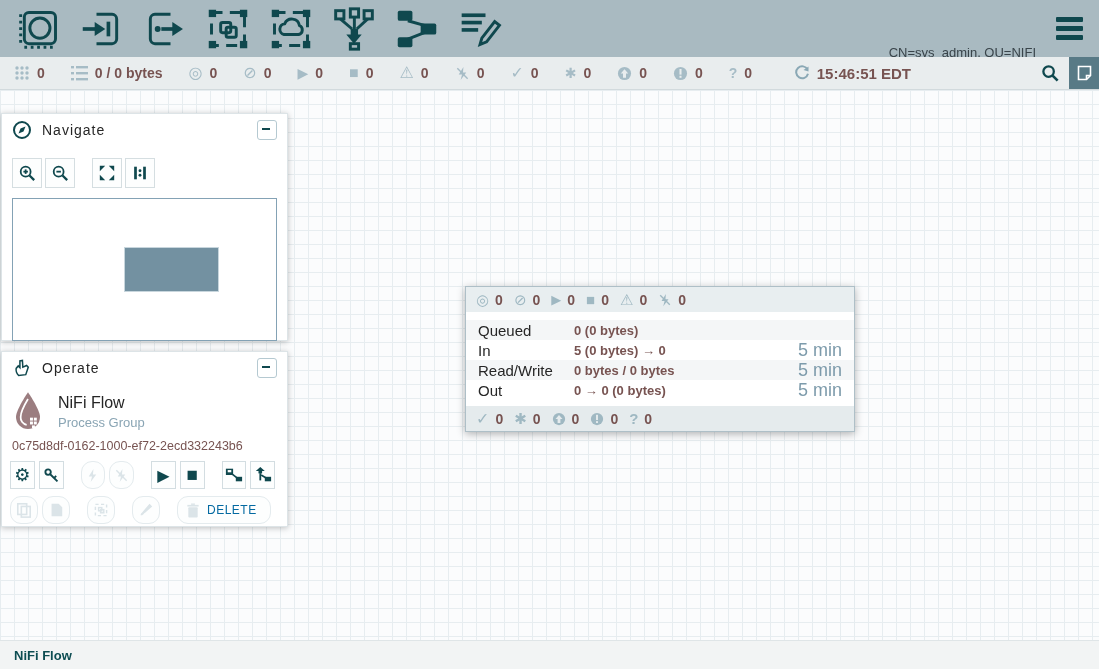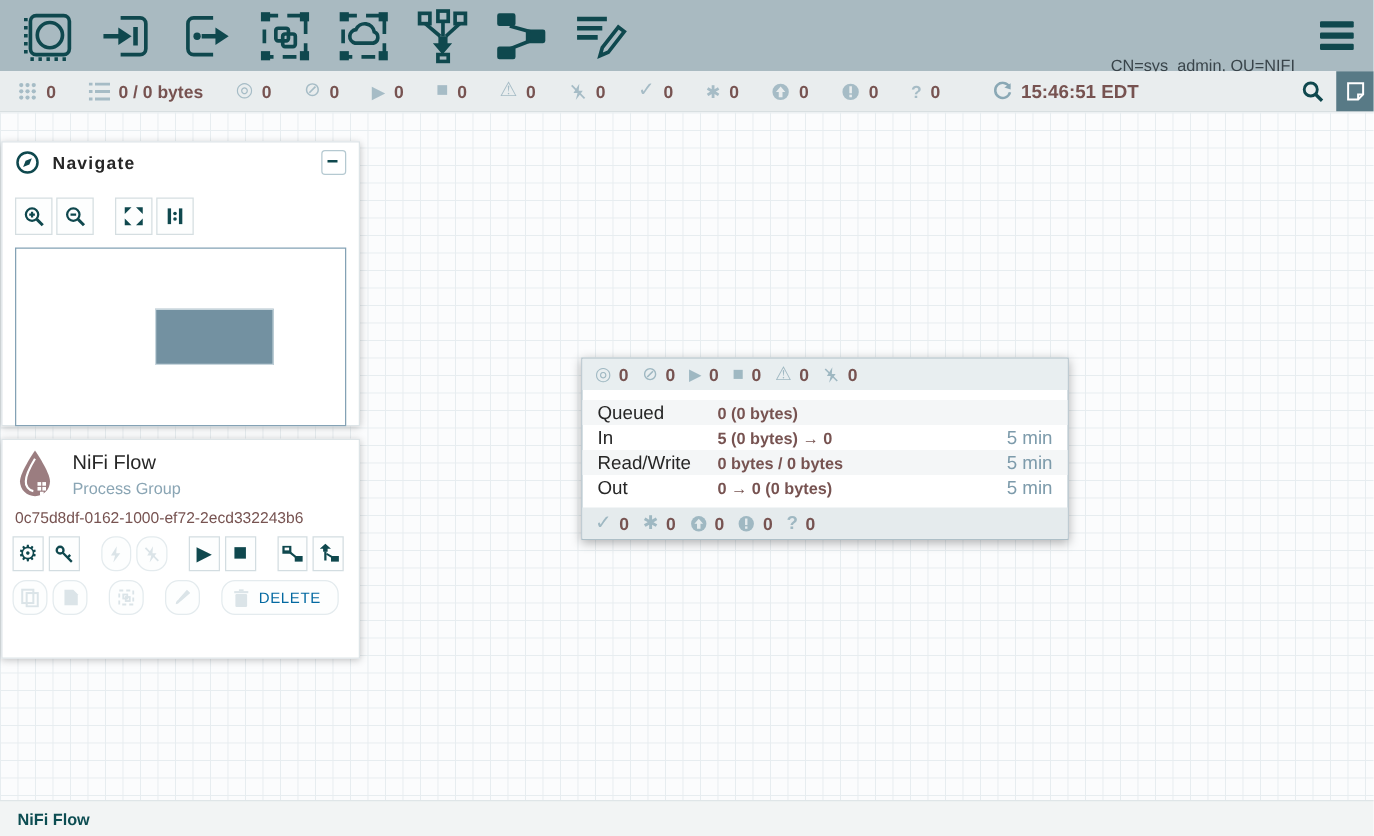--- a/index.html
+++ b/index.html
@@ -35,21 +35,21 @@
   .bulletin-btn{width:30px;background:#587a86;display:flex;align-items:center;justify-content:center;cursor:pointer;}
 
   
   .canvas{flex:1;position:relative;background-color:#fbfcfd;
     background-image:linear-gradient(#e7edf0 1px,transparent 1px),linear-gradient(90deg,#e7edf0 1px,transparent 1px);
     background-size:14px 14px;}
 
   
   .panel{position:absolute;left:1px;width:287px;background:#fff;border:1px solid #dde4e7;
          box-shadow:0 1px 6px rgba(0,0,0,.25);box-sizing:border-box;}
-  #navigate{top:23px;height:228px;font-weight:bold;}
+  #navigate{top:23px;height:228px;}
   #operate{top:261px;height:176px;}
   .panel-header{height:32px;display:flex;align-items:center;padding:0 10px;gap:10px;}
   .panel-title{font-size:14px;letter-spacing:1px;color:#262626;}
   .collapse-btn{margin-left:auto;width:18px;height:18px;border:1px solid #b5c9d1;border-radius:3px;
                 position:relative;cursor:pointer;background:#fff;}
   .collapse-btn::after{content:"";position:absolute;left:4px;top:7px;width:8px;height:2px;background:#0f484e;}
 
   .nav-tools{display:flex;padding:12px 10px 6px;}
   .tool-btn{width:28px;height:28px;border:1px solid #d5dee1;background:#fdfefe;display:flex;align-items:center;
             justify-content:center;cursor:pointer;margin-right:3px;}
@@ -79,21 +79,21 @@
              padding:0 12px;font-size:15px;font-weight:bold;color:#2f373b;}
   .pg-status{height:25px;background:#e8eef0;display:flex;align-items:center;padding:0 10px;}
   .ic-pair{display:flex;align-items:center;gap:6px;margin-right:11px;}
   .ic-pair .gly{color:#9fb8c2;font-size:15px;line-height:1;}
   .ic-pair .cnt{color:#775351;font-weight:bold;font-size:14px;}
   .pg-body{padding-top:8px;}
   .pg-row{height:20px;display:flex;align-items:center;padding:0 12px;font-size:13px;}
   .pg-row.shade{background:#f4f6f7;}
   .pg-row .lbl{width:96px;color:#262626;font-size:15px;}
   .pg-row .val{color:#775351;font-weight:bold;}
-  .pg-row .time{margin-left:auto;color:#7d9bab;font-size:15px;}
+  .pg-row .time{margin-left:auto;color:#7d9bab;font-size:18px;}
   .pg-footer{margin-top:6px;height:25px;background:#e5ebed;display:flex;align-items:center;padding:0 10px;}
 
   
   .breadcrumbs{height:28px;background:#f2f4f4;border-top:1px solid #dfe5e7;display:flex;align-items:center;
                padding:0 14px;flex:none;}
   .crumb{font-size:13px;font-weight:bold;color:#0d4d52;cursor:pointer;}
 </style>
 </head>
 <body>
 
@@ -355,20 +355,27 @@
             </g>
           </svg>
         </span>
       </div>
       <div class="birdseye">
         <div class="brush"></div>
       </div>
     </div>
 
     <div class="panel" id="operate">
+      <div class="panel-header">
+        <svg width="20" height="20" viewBox="0 0 24 24">
+          <path d="M8 21 C5.5 18.5 4.5 15.5 5 12.5 L7.5 9.5 L9.5 11.5 L9.5 3.5 L12.5 3 L13 11 L17.5 9 L19.5 11 L16.5 20 Z" fill="none" stroke="#0f484e" stroke-width="1.8"></path>
+        </svg>
+        <span class="panel-title">Operate</span>
+        <span class="collapse-btn"></span>
+      </div>
       <div class="op-flow">
         <svg width="32" height="42" viewBox="0 0 24 30">
           <path d="M12 1 C12 1 3 14 3 19.5 a9 9 0 0 0 18 0 C21 14 12 1 12 1 Z" fill="#9b7d80"></path>
           <path d="M12 6 C12 6 6.5 15 6.5 19.5 a5.5 5.5 0 0 0 4.5 5.9" fill="none" stroke="#fff" stroke-width="1.3"></path>
           <g fill="#fff">
               <rect x="13.5" y="20" width="2.2" height="2.2"></rect>
               <rect x="16.4" y="20" width="2.2" height="2.2"></rect>
           <rect x="13.5" y="22.9" width="2.2" height="2.2"></rect>
               <rect x="16.4" y="22.9" width="2.2" height="2.2"></rect>
           <rect x="15" y="25.8" width="2.2" height="2.2"></rect>

